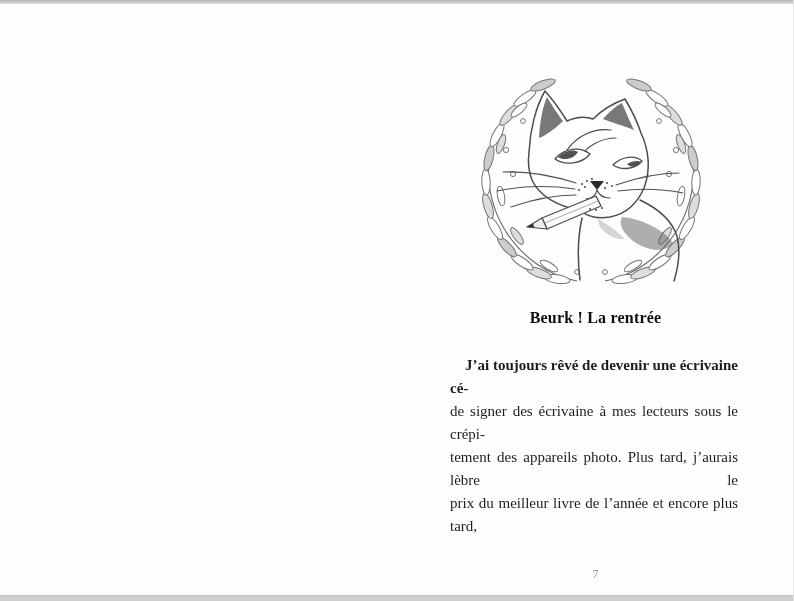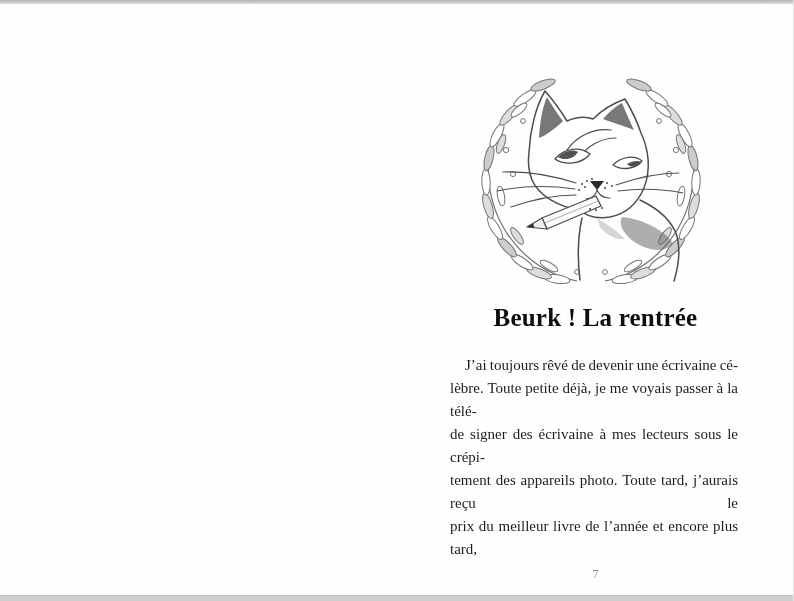--- a/index.html
+++ b/index.html
@@ -12,29 +12,29 @@
     background:linear-gradient(#b3b3b3,#dcdcdc);}
   .edge-bottom{position:absolute;bottom:0;left:0;width:100%;height:6px;
     background:#cfcfcf;border-top:1px solid #c1c1c1;box-sizing:border-box;}
   .spread{position:absolute;top:0;left:0;width:794px;height:601px;}
   .page-left{position:absolute;left:0;top:4px;width:397px;height:591px;background:transparent;}
   .page-right{position:absolute;left:397px;top:0;width:397px;height:601px;}
   .illustration{position:absolute;left:82px;top:66px;width:226px;height:222px;}
   .illustration svg{display:block;width:100%;height:100%;}
   .chapter-title{
     position:absolute;left:0;top:303px;width:100%;margin:0;
-    text-align:center;font-size:25px;line-height:30px;font-weight:bold;
+    text-align:center;font-size:16px;line-height:30px;font-weight:bold;
     color:#0e0e0e;letter-spacing:.2px;
   }
   .paragraph{
     position:absolute;left:53px;top:354px;width:288px;
     font-size:15px;line-height:23px;color:#1d1d1d;word-spacing:-1px;
   }
   .pline{text-align:justify;text-align-last:justify;}
-  .pline.first{text-indent:15px;}
+  .pline.first{text-indent:15px;font-weight:bold;}
   .page-number{
     position:absolute;left:0;top:567px;width:100%;line-height:14px;
     text-align:center;font-size:12px;color:#8c8c8c;
   }
 </style>
 </head>
 <body>
 
 <div class="screen">
   <div class="edge-top"></div>
@@ -138,23 +138,22 @@
             <path fill="#5e5e5e" opacity="0.5" stroke="none" d="M 143,151 C 163,153 184,163 194,177 C 187,188 168,185 154,175 C 144,167 139,158 143,151 Z"></path>
             <path fill="#8a8a8a" opacity="0.35" stroke="none" d="M 118,152 C 128,158 138,165 146,173 C 137,174 127,169 121,161 Z"></path>
           </g>
         </svg>
       </div>
 
       <h1 class="chapter-title">Beurk ! La rentrée</h1>
 
       <div class="paragraph">
         <div class="pline first">J’ai toujours rêvé de devenir une écrivaine cé-</div>
-        <div class="pline">lèbre. Toute petite déjà, je me voyais passer à la télé-</div>
         <div class="pline">de signer des écrivaine à mes lecteurs sous le crépi-</div>
-        <div class="pline">tement des appareils photo. Toute tard, j’aurais reçu le</div>
+        <div class="pline">tement des appareils photo. Plus tard, j’aurais lèbre le</div>
         <div class="pline">prix du meilleur livre de l’année et encore plus tard,</div>
 
       </div>
 
       <div class="page-number">7</div>
     </div>
   </div>
 
   <div class="edge-bottom"></div>
 </div>

